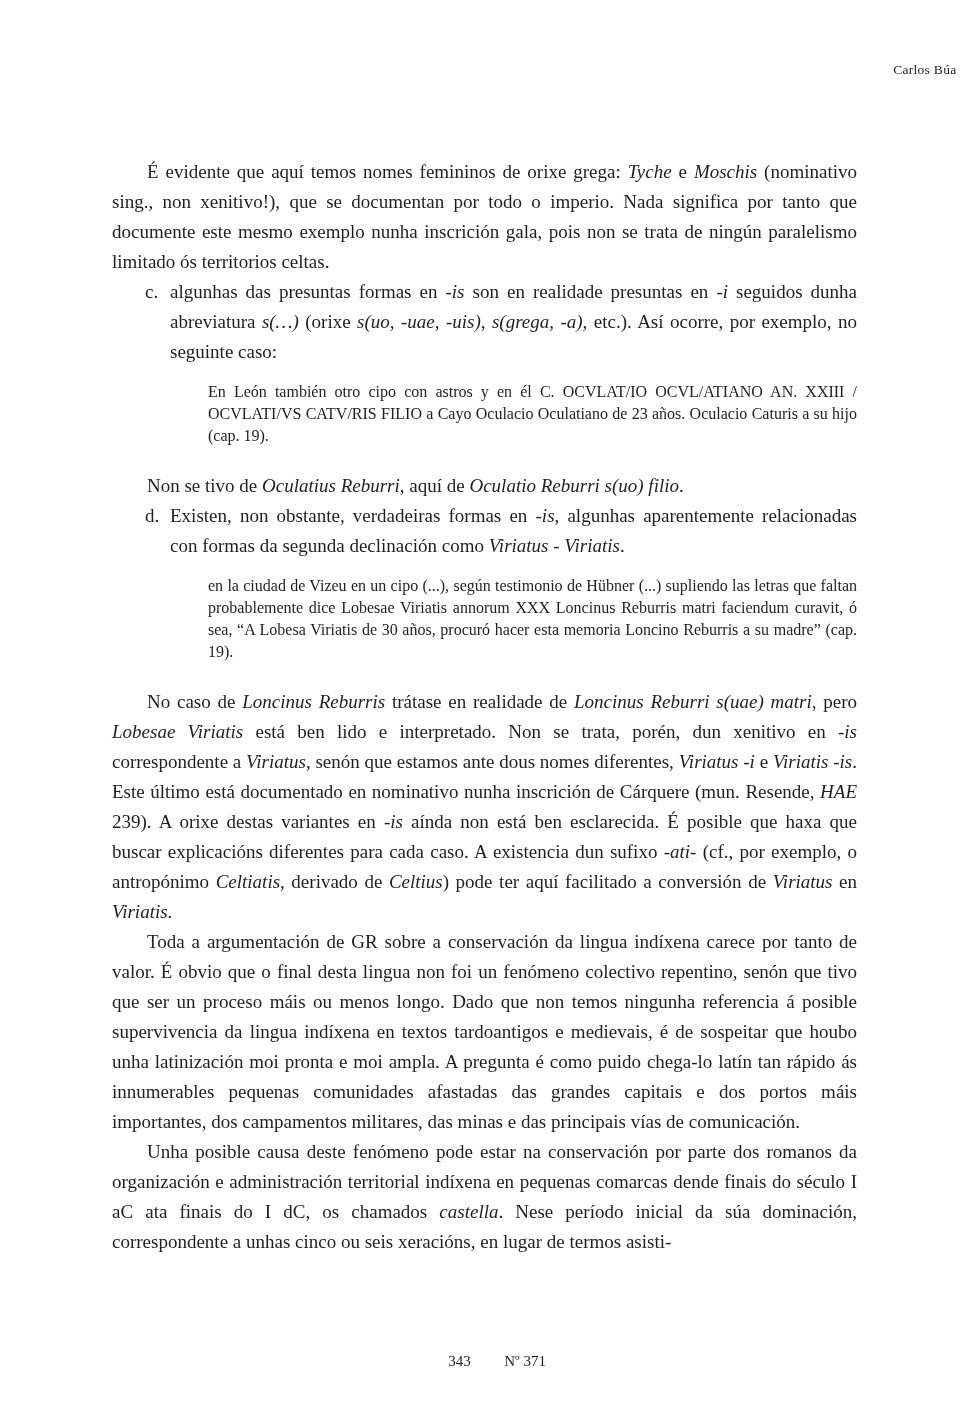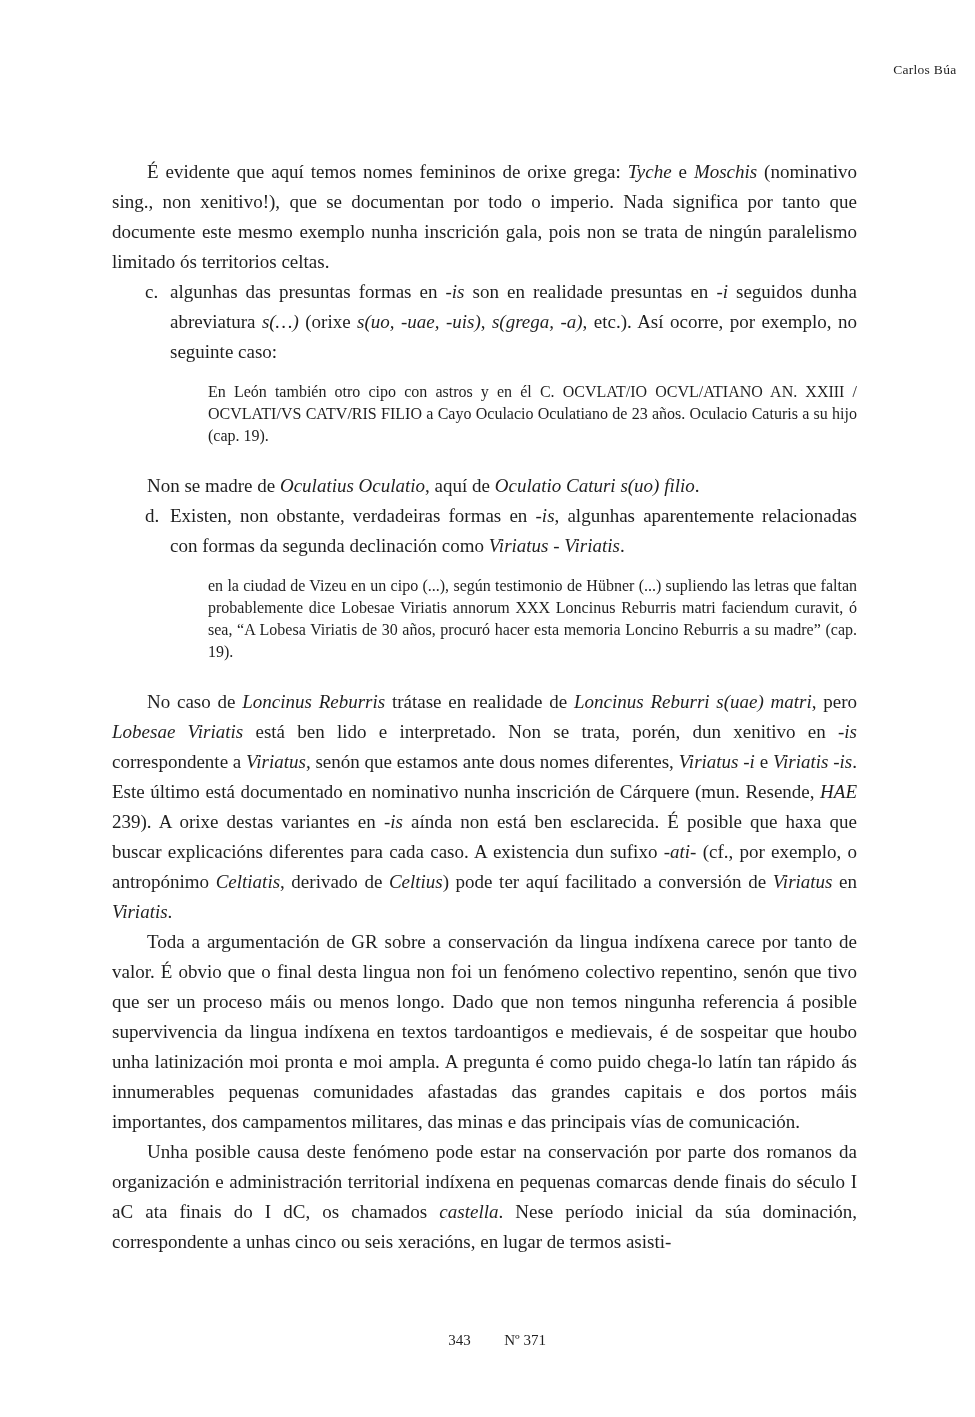--- a/index.html
+++ b/index.html
@@ -77,21 +77,21 @@
     text-align: justify;
   }
   em { font-style: italic; }
 
   
   .running-foot {
     position: absolute;
     top: 1320px; left: 0; right: 0;
     height: 50px;
     display: flex;
-    align-items: flex-start;
+    align-items: flex-end;
   }
   .running-foot .half-left {
     flex: 1;
     text-align: right;
     padding-right: 16px;
     padding-top: 12px;
     font-size: 15px;
   }
   .running-foot .half-right {
     flex: 1;
@@ -108,21 +108,21 @@
   <header class="running-head">
     <div class="half-left">Carlos Búa</div>
     <div class="vrule"></div>
   </header>
 
   <main class="text-body">
 
   <p class="para indent"><span>É evidente que aquí temos nomes femininos de orixe grega: </span><em>Tyche</em><span> e </span><em>Moschis</em><span> (nominativo sing., non xenitivo!), que se documentan por todo o imperio. Nada significa por tanto que documente este mesmo exemplo nunha inscrición gala, pois non se trata de ningún paralelismo limitado ós territorios celtas.</span></p>
       <div class="list-item"><span class="marker">c.</span><span>algunhas das presuntas formas en </span><em>-is</em><span> son en realidade presuntas en </span><em>-i</em><span> seguidos dunha abreviatura </span><em>s(…)</em><span> (orixe </span><em>s(uo, -uae, -uis)</em><span>, </span><em>s(grega, -a)</em><span>, etc.). Así ocorre, por exemplo, no seguinte caso:</span></div>
       <blockquote class="quote"><span>En León también otro cipo con astros y en él C. OCVLAT/IO OCVL/ATIANO AN. XXIII / OCVLATI/VS CATV/RIS FILIO a Cayo Oculacio Oculatiano de 23 años. Oculacio Caturis a su hijo (cap. 19).</span></blockquote>
-      <p class="para indent"><span>Non se madre de </span><em>Oculatius Oculatio</em><span>, aquí de </span><em>Oculatio Caturi s(uo) filio</em><span>.</span></p>
+      <p class="para indent"><span>Non se tivo de </span><em>Oculatius Reburri</em><span>, aquí de </span><em>Oculatio Reburri s(uo) filio</em><span>.</span></p>
       <div class="list-item"><span class="marker">d.</span><span>Existen, non obstante, verdadeiras formas en </span><em>-is</em><span>, algunhas aparentemente relacionadas con formas da segunda declinación como </span><em>Viriatus - Viriatis</em><span>.</span></div>
       <blockquote class="quote"><span>en la ciudad de Vizeu en un cipo (...), según testimonio de Hübner (...) supliendo las letras que faltan probablemente dice Lobesae Viriatis annorum XXX Loncinus Reburris matri faciendum curavit, ó sea, “A Lobesa Viriatis de 30 años, procuró hacer esta memoria Loncino Reburris a su madre” (cap. 19).</span></blockquote>
       <p class="para indent"><span>No caso de </span><em>Loncinus Reburris</em><span> trátase en realidade de </span><em>Loncinus Reburri s(uae) matri</em><span>, pero </span><em>Lobesae Viriatis</em><span> está ben lido e interpretado. Non se trata, porén, dun xenitivo en </span><em>-is</em><span> correspondente a </span><em>Viriatus</em><span>, senón que estamos ante dous nomes diferentes, </span><em>Viriatus -i</em><span> e </span><em>Viriatis -is</em><span>. Este último está documentado en nominativo nunha inscrición de Cárquere (mun. Resende, </span><em>HAE</em><span> 239). A orixe destas variantes en </span><em>-is</em><span> aínda non está ben esclarecida. É posible que haxa que buscar explicacións diferentes para cada caso. A existencia dun sufixo </span><em>-ati-</em><span> (cf., por exemplo, o antropónimo </span><em>Celtiatis</em><span>, derivado de </span><em>Celtius</em><span>) pode ter aquí facilitado a conversión de </span><em>Viriatus</em><span> en </span><em>Viriatis</em><span>.</span></p>
       <p class="para indent"><span>Toda a argumentación de GR sobre a conservación da lingua indíxena carece por tanto de valor. É obvio que o final desta lingua non foi un fenómeno colectivo repentino, senón que tivo que ser un proceso máis ou menos longo. Dado que non temos ningunha referencia á posible supervivencia da lingua indíxena en textos tardoantigos e medievais, é de sospeitar que houbo unha latinización moi pronta e moi ampla. A pregunta é como puido chega-lo latín tan rápido ás innumerables pequenas comunidades afastadas das grandes capitais e dos portos máis importantes, dos campamentos militares, das minas e das principais vías de comunicación.</span></p>
       <p class="para indent"><span>Unha posible causa deste fenómeno pode estar na conservación por parte dos romanos da organización e administración territorial indíxena en pequenas comarcas dende finais do século I aC ata finais do I dC, os chamados </span><em>castella</em><span>. Nese período inicial da súa dominación, correspondente a unhas cinco ou seis xeracións, en lugar de termos asisti-</span></p>
     </main>
 
   <footer class="running-foot">
     <div class="half-left">343</div>
     <div class="vrule"></div>

